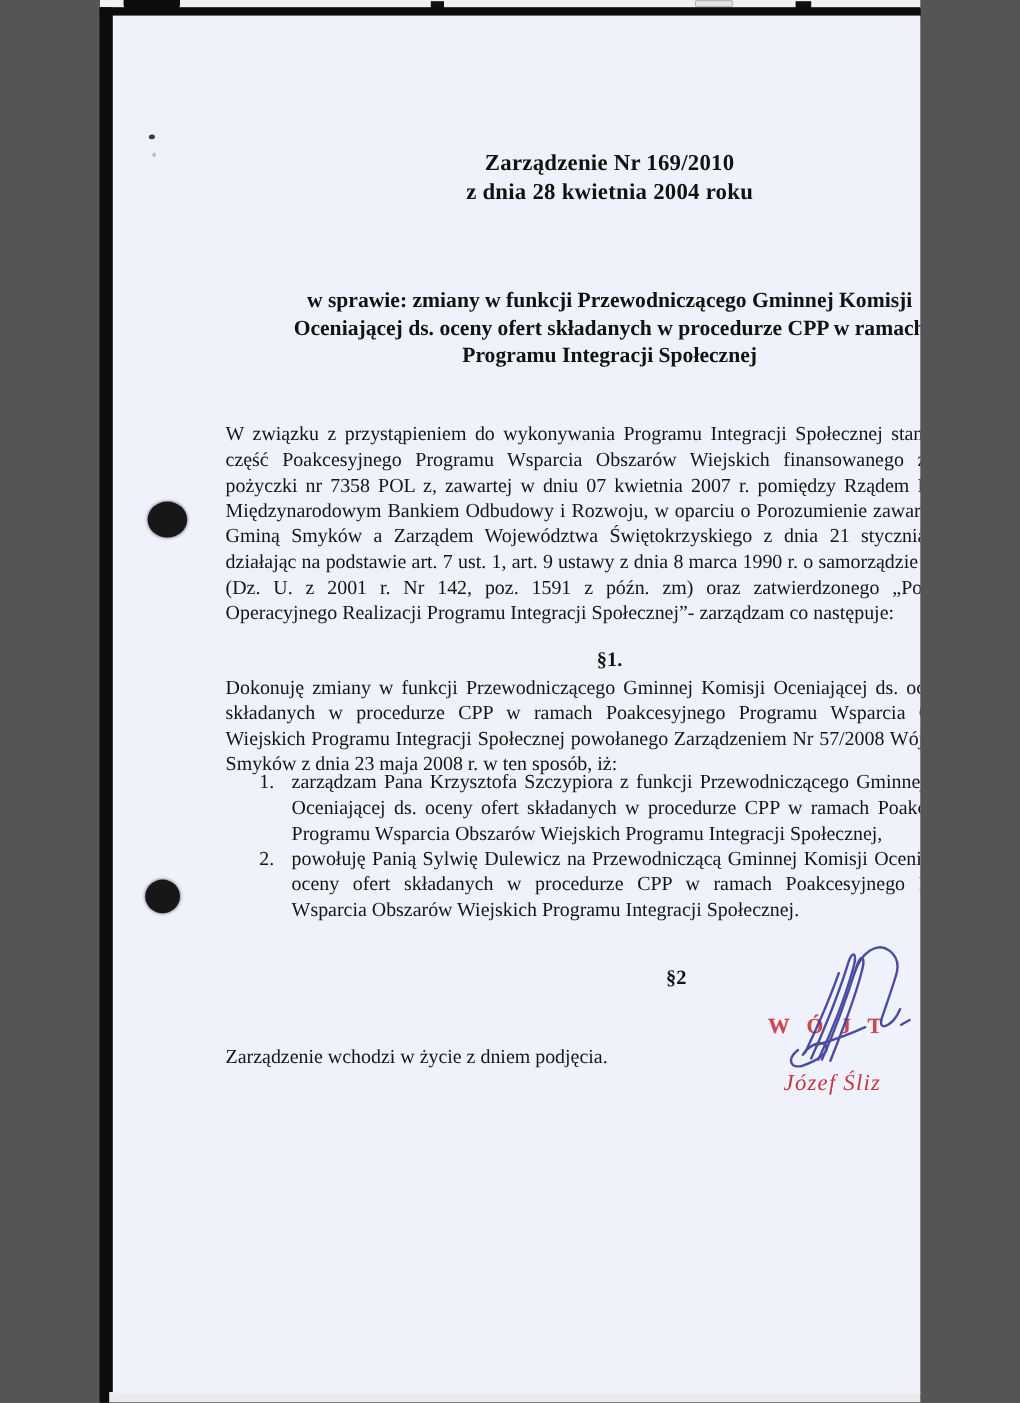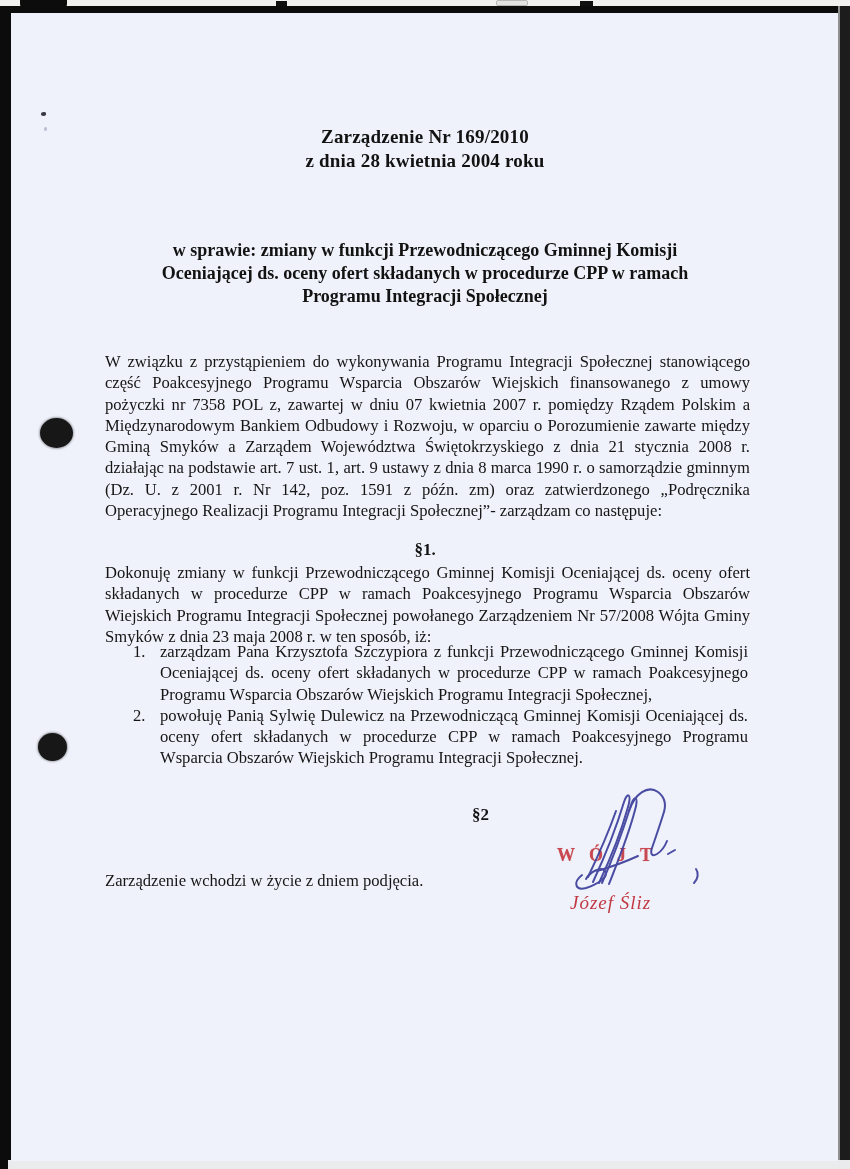--- a/index.html
+++ b/index.html
@@ -1,20 +1,20 @@
 <!DOCTYPE html>
 <html lang="pl"><head>
 <meta charset="utf-8">
 <title>Zarządzenie Nr 169/2010</title>
 <style>
   * { box-sizing: border-box; }
   html, body { margin: 0; padding: 0; background: #555; }
   .canvas {
     position: relative;
-    width: 850px;
+    width: 684px;
     height: 1169px;
     margin: 0 auto;
     background: #0d0d0d;
     overflow: hidden;
     font-family: "Liberation Serif", "DejaVu Serif", serif;
     color: #161616;
   }
   
   .top-strip {
     position: absolute; left: 0; top: 0; width: 850px; height: 7px;

